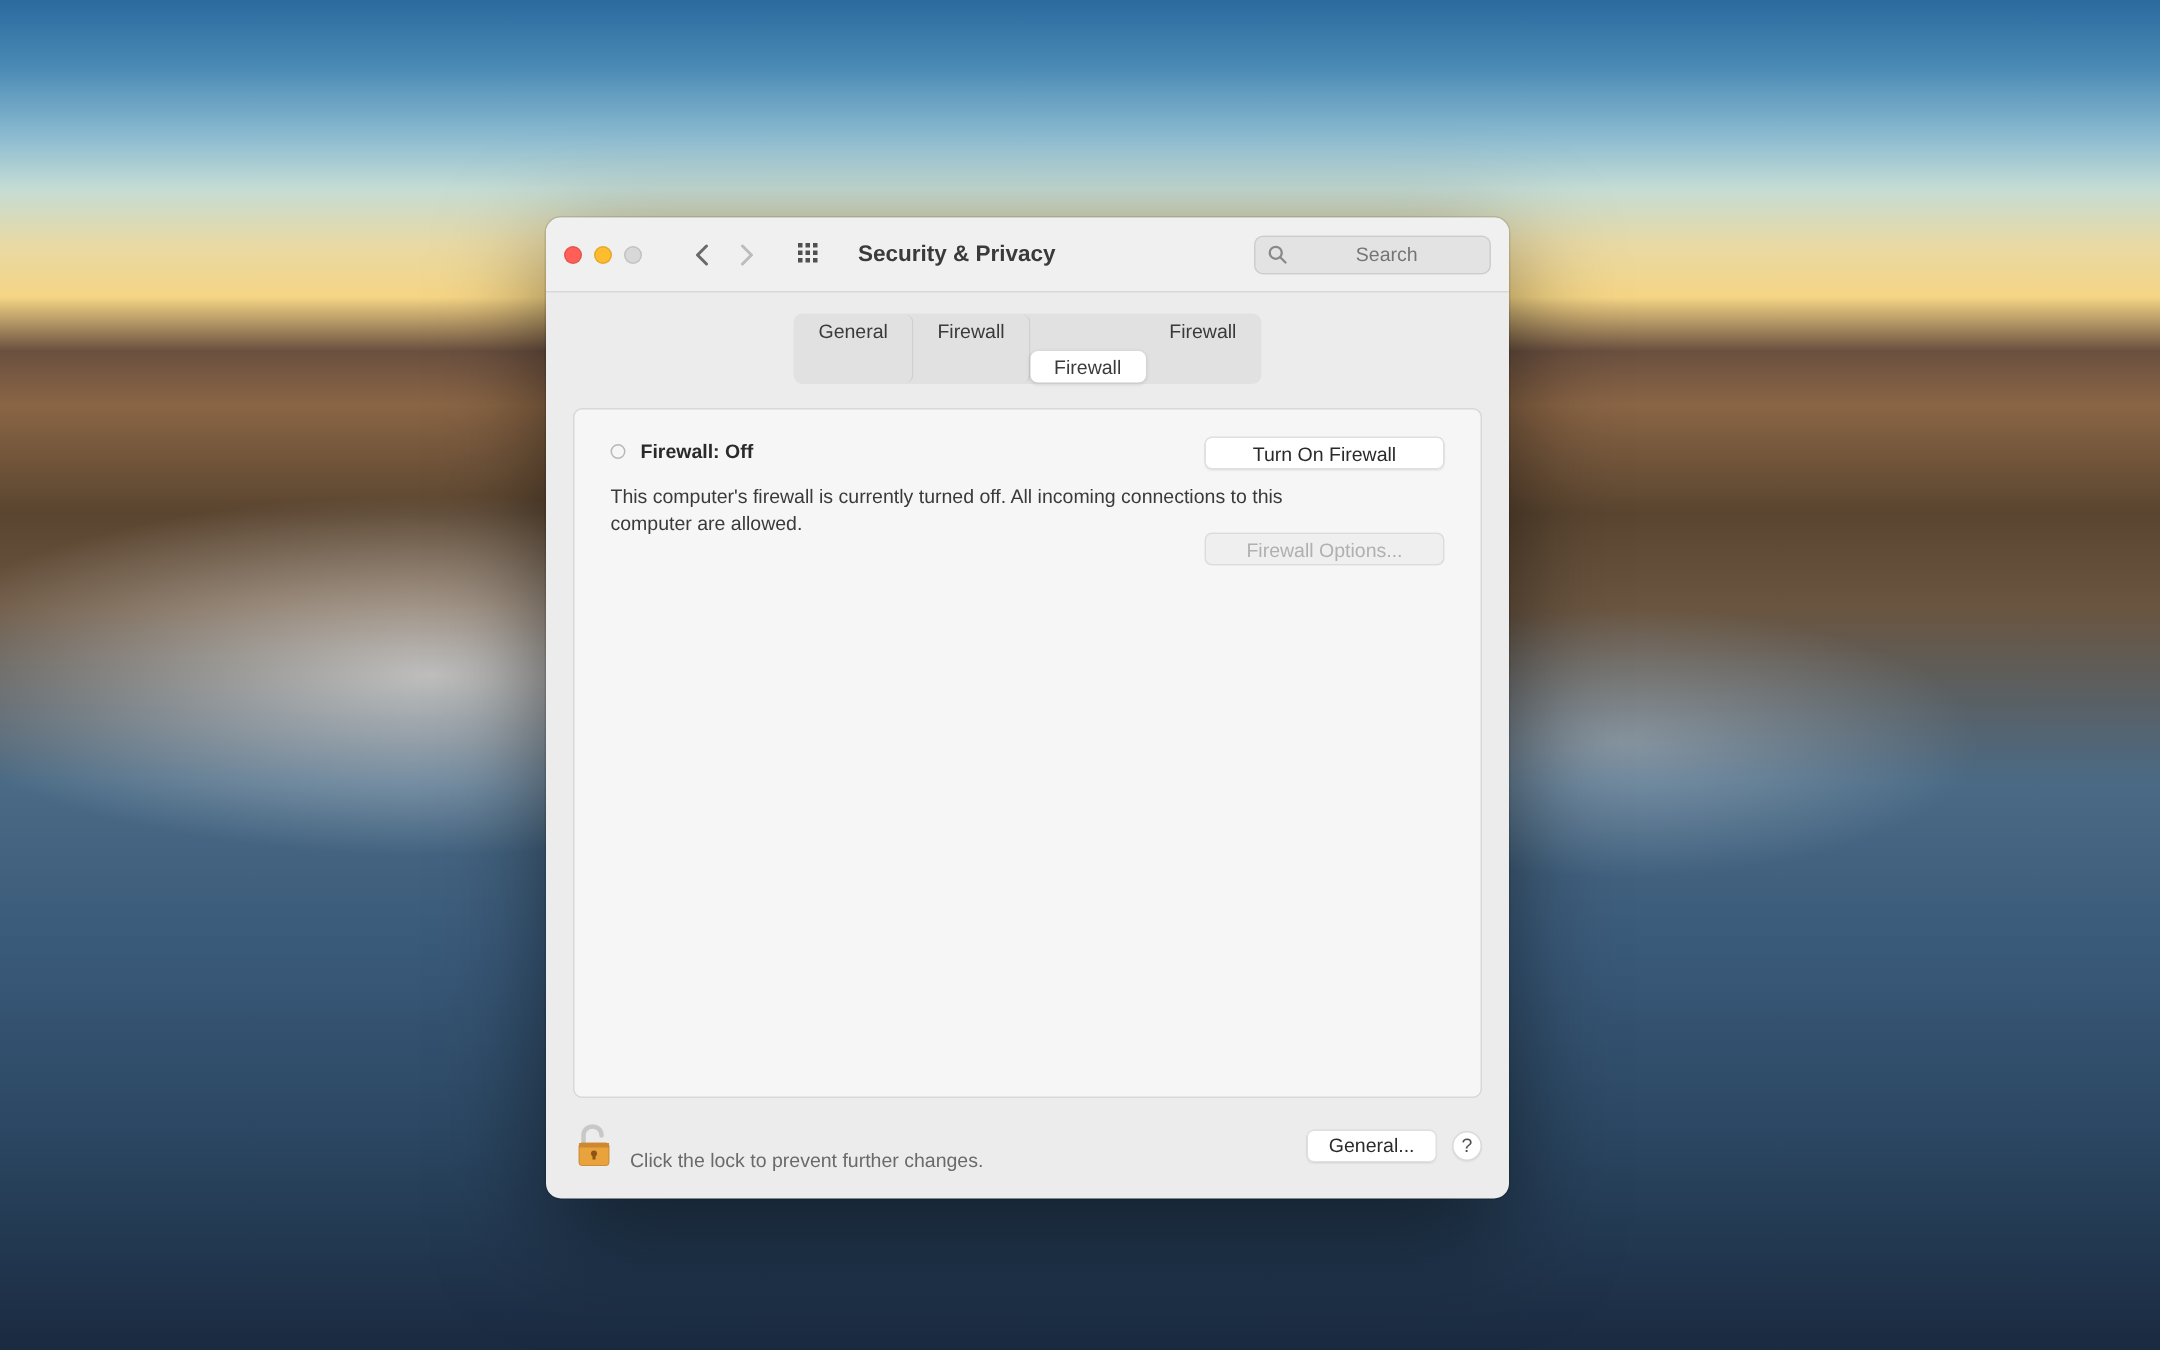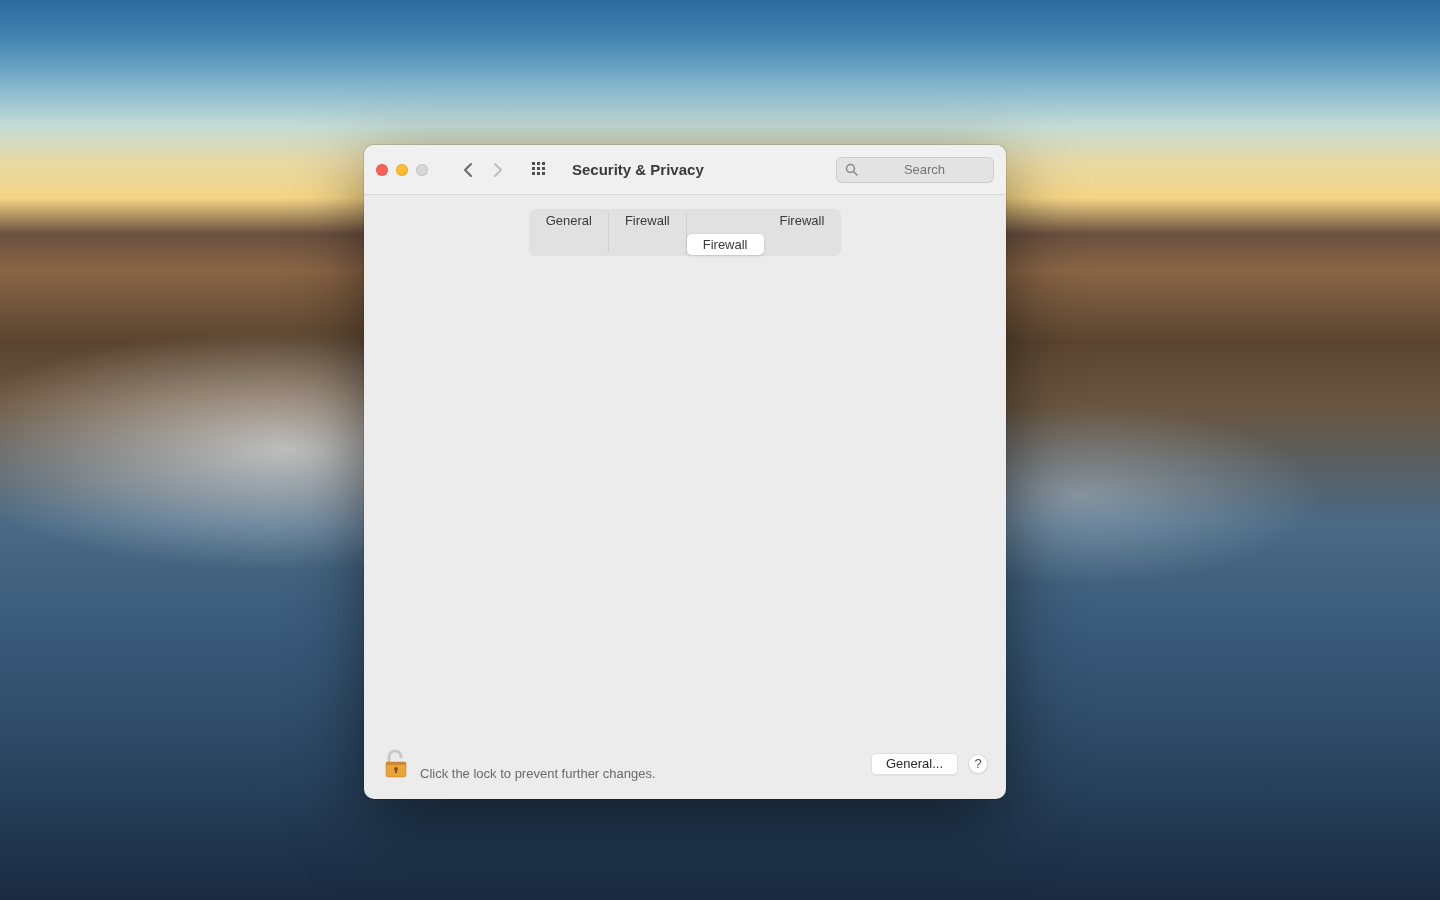--- a/index.html
+++ b/index.html
@@ -256,20 +256,29 @@
   </div>
 
   <div class="body-area">
     <div class="tabs">
       <div class="tab">General</div>
       <div class="tab">Firewall</div>
       <div class="tab active">Firewall</div>
       <div class="tab">Firewall</div>
     </div>
 
+    <div class="content-panel">
+      <div class="status-row">
+        <div class="status-dot"></div>
+        <div class="status-label">Firewall: Off</div>
+      </div>
+      <button class="btn btn-firewall-on">Turn On Firewall</button>
+      <div class="desc">This computer's firewall is currently turned off. All incoming connections to this computer are allowed.</div>
+      <button class="btn btn-firewall-opts disabled">Firewall Options...</button>
+    </div>
   </div>
 
   <div class="footer">
     <div class="lock-icon">
       <svg width="26" height="30" viewBox="0 0 26 30">
         <path d="M 6 13 L 6 8 C 6 4 9 2 12 2 C 15 2 18 4 18 8" stroke="#c8c8c8" stroke-width="3" fill="none" stroke-linecap="round"></path>
         <rect x="3" y="13" width="20" height="15" rx="2" fill="#e8a33d" stroke="#c07820" stroke-width="0.5"></rect>
         <rect x="3" y="13" width="20" height="3" fill="#d08830"></rect>
         <circle cx="13" cy="20" r="2" fill="#8a5515"></circle>
         <rect x="12" y="20" width="2" height="4" fill="#8a5515"></rect>

